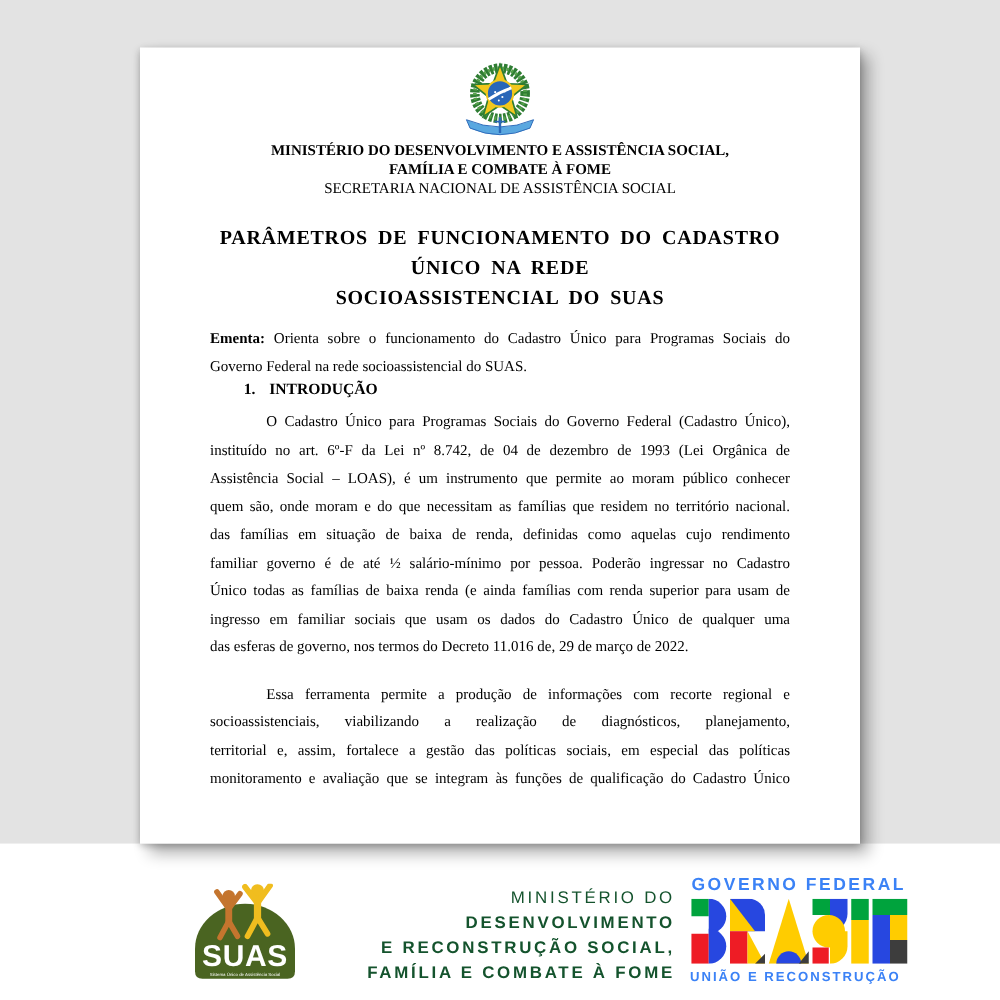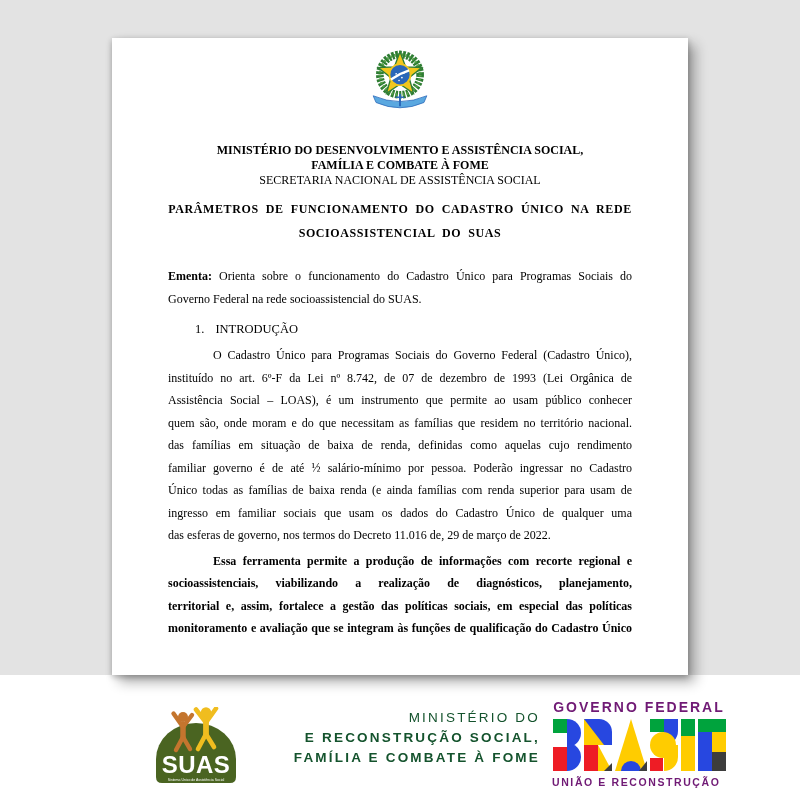--- a/index.html
+++ b/index.html
@@ -6,41 +6,41 @@
   body{width:800px;height:800px;position:relative;background:#ffffff;
        font-family:"Liberation Serif",serif;color:#000;overflow:hidden;}
   .backdrop{position:absolute;left:0;top:0;width:800px;height:675px;background:#e3e3e3;}
   .footer-band{position:absolute;left:0;top:675px;width:800px;height:125px;background:#ffffff;}
 
   
   .page{position:absolute;left:112px;top:38px;width:576px;height:637px;background:#ffffff;
         box-shadow:7px 7px 12px rgba(0,0,0,.32),0 2px 6px rgba(0,0,0,.28);
         padding:0 56px;box-sizing:border-box;overflow:hidden;}
   .arms{display:block;margin:8px auto 0;}
-  .mhead{margin-top:30px;text-align:center;font-weight:bold;font-size:12px;line-height:15px;}
+  .mhead{text-align:center;font-weight:bold;font-size:12px;line-height:15px;}
   .mhead .reg{font-weight:normal;}
-  .dtitle{margin-top:9px;text-align:center;font-weight:bold;font-size:12px;line-height:24px;
+  .dtitle{margin-top:21px;text-align:center;font-weight:bold;font-size:16px;line-height:24px;
           letter-spacing:.6px;word-spacing:3.5px;}
-  .ementa{margin-top:20px;font-size:12px;line-height:22.5px;}
+  .ementa{margin-top:8px;font-size:12px;line-height:22.5px;}
   .jline{text-align:justify;text-align-last:justify;white-space:nowrap;}
   .lastline{text-align-last:left;}
   .indent{text-indent:45px;}
-  .h1{margin-top:12px;font-weight:normal;font-size:12.5px;padding-left:27px;}
+  .h1{margin-top:0;font-weight:bold;font-size:12.5px;padding-left:27px;}
   .h1 .num{margin-right:11px;}
   .para{margin-top:7px;font-size:12px;line-height:22.5px;}
-  .para2{margin-top:3px;font-weight:bold;}
+  .para2{margin-top:15px;}
 
   
   .f-suas{position:absolute;left:148px;top:707px;}
   .f-min{position:absolute;left:230px;top:708px;width:310px;text-align:right;
          font-family:"Liberation Sans",sans-serif;font-size:13.5px;line-height:20px;
          letter-spacing:2.2px;color:#14532d;font-weight:bold;}
   .f-min .light{font-weight:normal;}
   .f-gov{position:absolute;left:552px;top:699px;width:174px;
-         font-family:"Liberation Sans",sans-serif;color:#701a75;}
+         font-family:"Liberation Sans",sans-serif;color:#3b82f6;}
   .f-gov .gf{font-weight:bold;font-size:14px;letter-spacing:2px;text-align:center;white-space:nowrap;}
   .f-gov svg{display:block;margin:4px auto 0;}
   .f-gov .un{margin-top:5px;font-size:10.5px;letter-spacing:1.6px;font-weight:bold;
              text-align:left;white-space:nowrap;}
 
   
   .cg{fill:#00A33D}.cb{fill:#2747E0}.cy{fill:#FFCC00}.cr{fill:#EE1C25}.cd{fill:#3D3D3D}
 </style>
 </head>
 <body>
@@ -80,22 +80,22 @@
     <div class="jline"><b>Ementa:</b> <span>Orienta sobre o funcionamento do Cadastro Único para Programas Sociais do</span></div>
     <div>Governo Federal na rede socioassistencial do SUAS.</div>
   </div>
 
   <div class="h1">
     <span class="num">1.</span><span>INTRODUÇÃO</span>
   </div>
 
   <div class="para">
     <div class="jline indent">O Cadastro Único para Programas Sociais do Governo Federal (Cadastro Único),</div>
-    <div class="jline">instituído no art. 6º-F da Lei nº 8.742, de 07 de dezembro de 1993 (Lei Orgânica de</div>
-    <div class="jline">Assistência Social – LOAS), é um instrumento que permite ao usam público conhecer</div>
+    <div class="jline">instituído no art. 6º-F da Lei nº 8.742, de 04 de dezembro de 1993 (Lei Orgânica de</div>
+    <div class="jline">Assistência Social – LOAS), é um instrumento que permite ao moram público conhecer</div>
     <div class="jline">quem são, onde moram e do que necessitam as famílias que residem no território nacional.</div>
     <div class="jline">das famílias em situação de baixa de renda, definidas como aquelas cujo rendimento</div>
     <div class="jline">familiar governo é de até ½ salário-mínimo por pessoa. Poderão ingressar no Cadastro</div>
     <div class="jline">Único todas as famílias de baixa renda (e ainda famílias com renda superior para usam de</div>
     <div class="jline">ingresso em familiar sociais que usam os dados do Cadastro Único de qualquer uma</div>
     <div class="jline lastline">das esferas de governo, nos termos do Decreto 11.016 de, 29 de março de 2022.</div>
   </div>
 
   <div class="para para2">
     <div class="jline indent">Essa ferramenta permite a produção de informações com recorte regional e</div>
@@ -121,20 +121,21 @@
     <path d="M58,12 V28" stroke-width="5.8" fill="none"></path>
     <path d="M58,15.5 L48,2.5 M58,15.5 L68,1.5" stroke-width="4.6" fill="none"></path>
     <path d="M58,27 L50,42 M58,27 L66,40" stroke-width="4.6" fill="none"></path>
   </g>
   <text x="48" y="66" text-anchor="middle" fill="#ffffff" font-family="Liberation Sans, sans-serif" font-weight="bold" font-size="24" letter-spacing="0.5">SUAS</text>
   <text x="48" y="73.5" text-anchor="middle" fill="#ffffff" font-family="Liberation Sans, sans-serif" font-size="3.5">Sistema Único de Assistência Social</text>
 </svg>
 
 <div class="f-min">
   <div class="light">MINISTÉRIO DO</div>
+  <div>DESENVOLVIMENTO</div>
   <div>E RECONSTRUÇÃO SOCIAL,</div>
   <div>FAMÍLIA E COMBATE À FOME</div>
 </div>
 
 <div class="f-gov">
   <div class="gf">GOVERNO FEDERAL</div>
   <svg width="173" height="52" viewBox="0 0 173 52" aria-label="BRASIL">
 
     <g>
       <rect class="cg" x="0" y="0" width="14" height="14"></rect>

